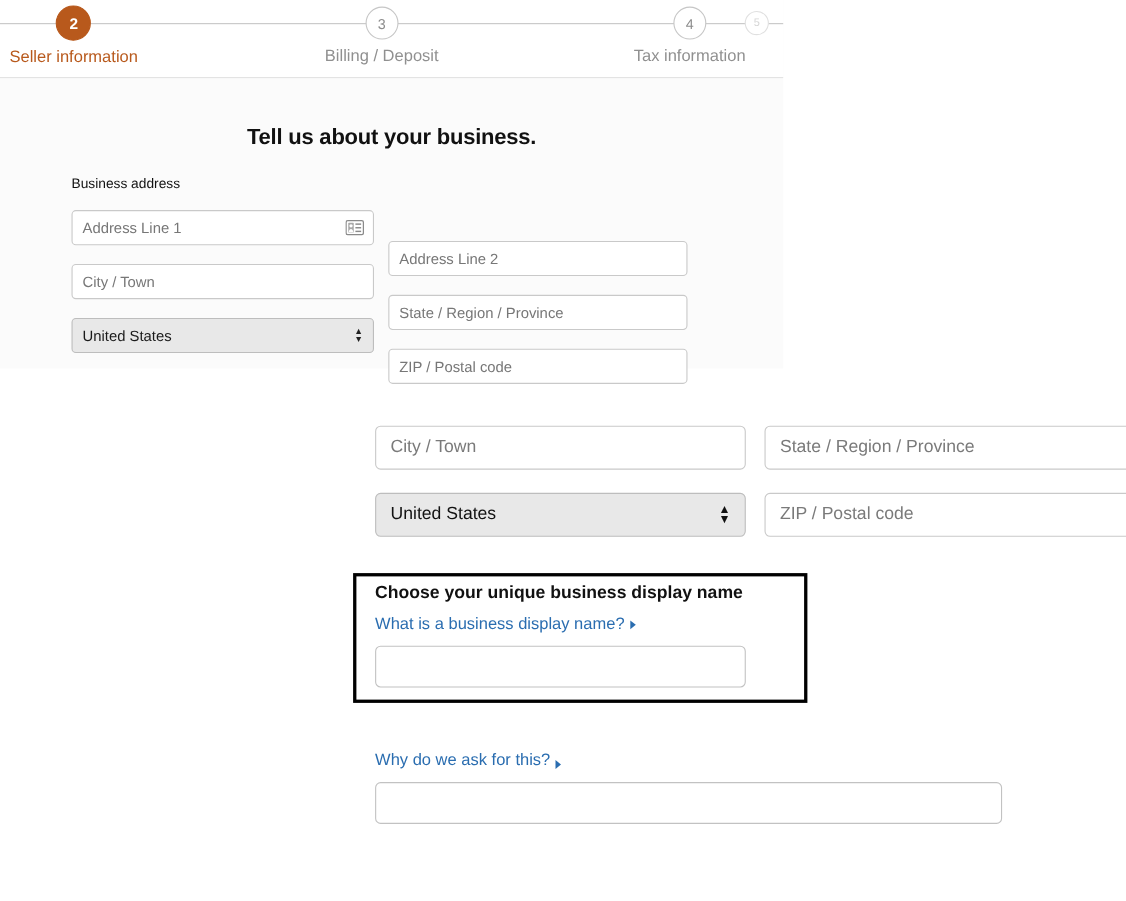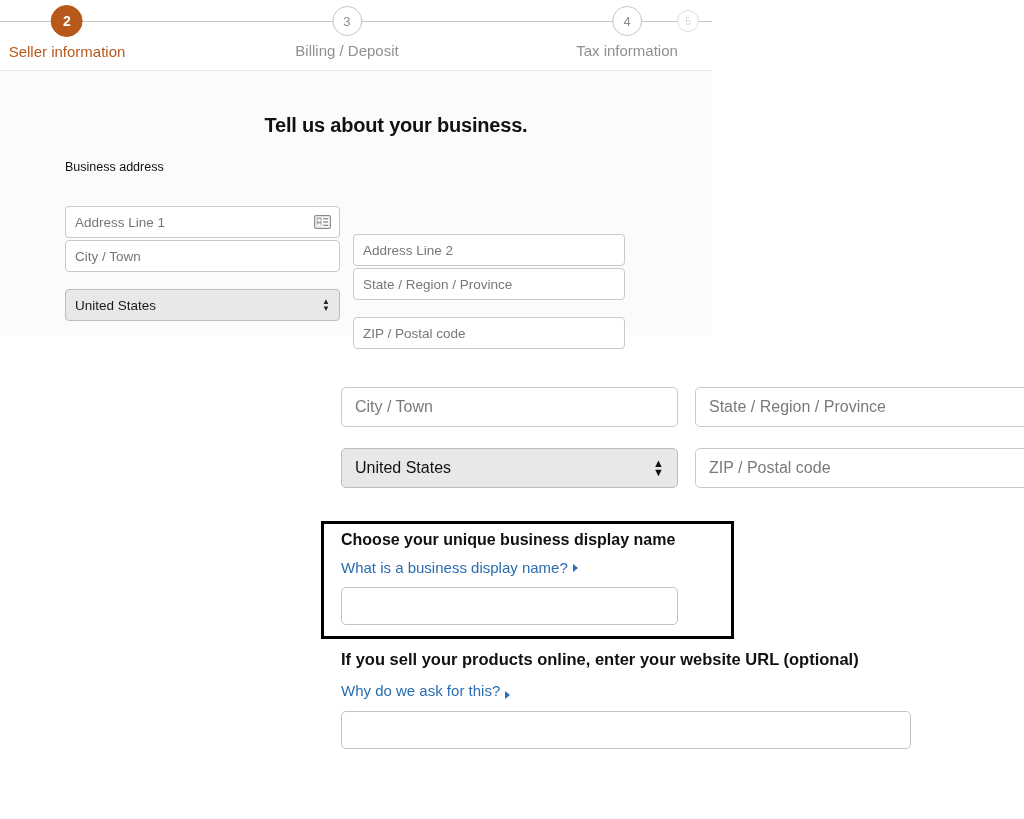--- a/index.html
+++ b/index.html
@@ -110,21 +110,20 @@
   
   .small-heading {
     position: absolute;
     left: 0; top: 114px;
     width: 712px;
     text-align: center;
     font-size: 20px;
     font-weight: 700;
     color: #111111;
     letter-spacing: -0.2px;
-    margin-left: 40px;
   }
   .small-sublabel {
     position: absolute;
     left: 65px; top: 160px;
     font-size: 12.5px;
     font-weight: 400;
     color: #111111;
   }
   .small-field {
     position: absolute;
@@ -140,21 +139,21 @@
     font-family: "Liberation Sans", sans-serif;
   }
   .small-field.select {
     background: #e8e8e8;
     color: #1a1a1a;
     border-color: #bdbdbd;
     justify-content: space-between;
   }
   .col-l { left: 65px; width: 275px; }
   .col-r { left: 353px; width: 272px; margin-top: 28px; }
-  .row-1 { top: 206px; }
+  .row-1 { top: 191px; }
   .row-2 { top: 240px; }
   .row-3 { top: 289px; }
 
   .autofill-icon {
     position: absolute;
     right: 8px;
     top: 50%;
     transform: translateY(-50%);
     width: 17px;
     height: 14px;
@@ -361,21 +360,20 @@
 
   <div class="hl-title">Choose your unique business display name</div>
 
   <a class="hl-link" href="#">
     <span>What is a business display name?</span>
     <span class="tri"></span>
   </a>
 
   <input class="hl-input" type="text" placeholder="" style="">
 
-  <div class="url-title">If you sell your products online, enter your website URL (optional)</div>
 
   <a class="url-link" href="#">
     <span>Why do we ask for this?</span>
     <span class="tri"></span>
   </a>
 
   <input class="url-input" type="text" placeholder="" style="">
 
 </div>
 

